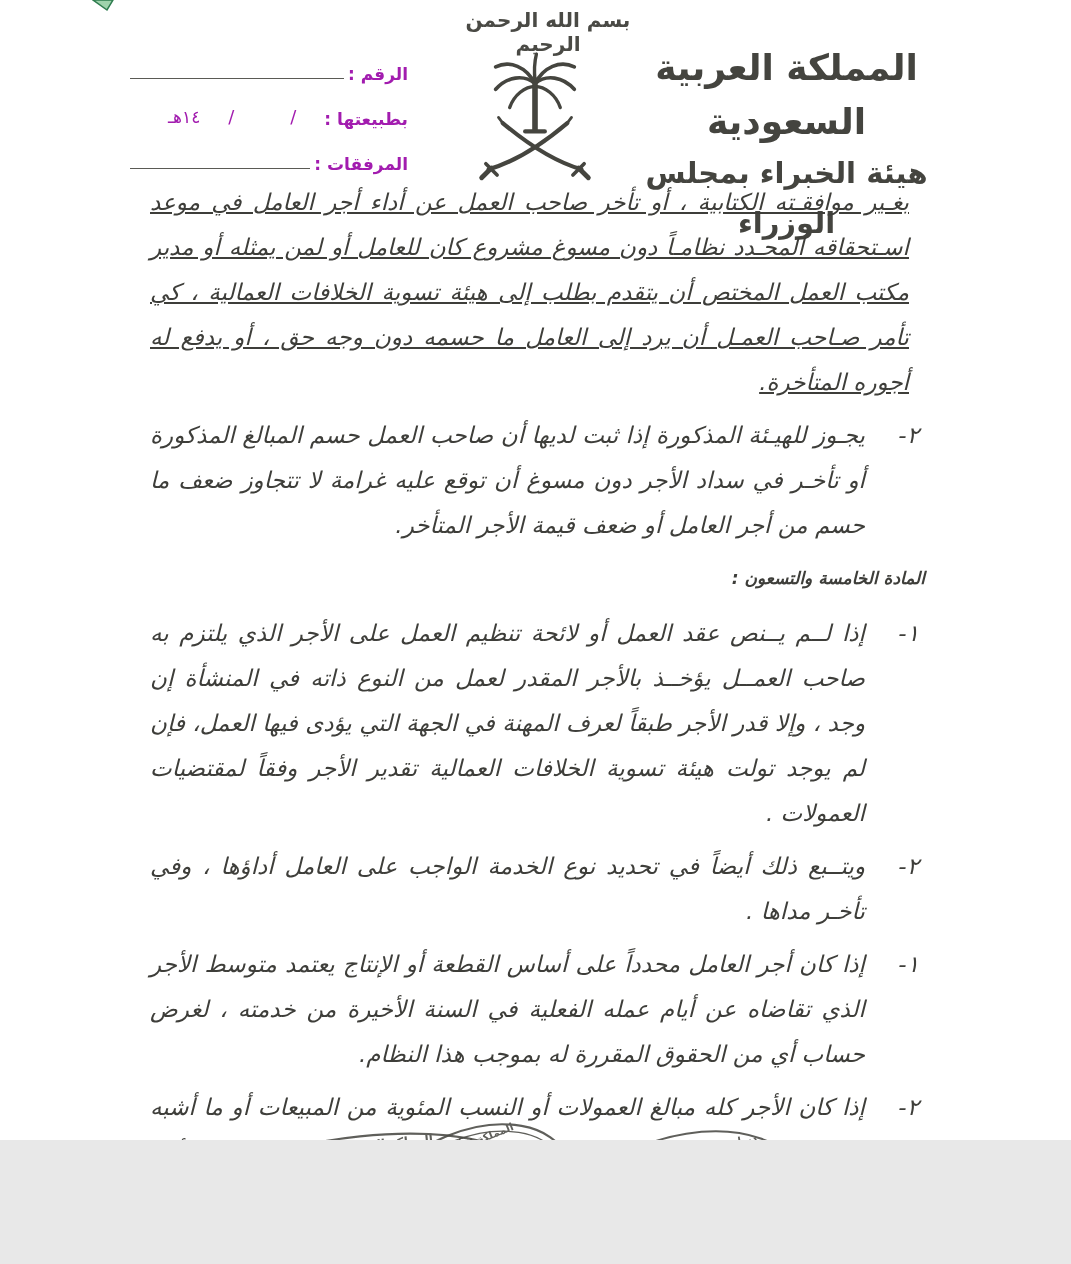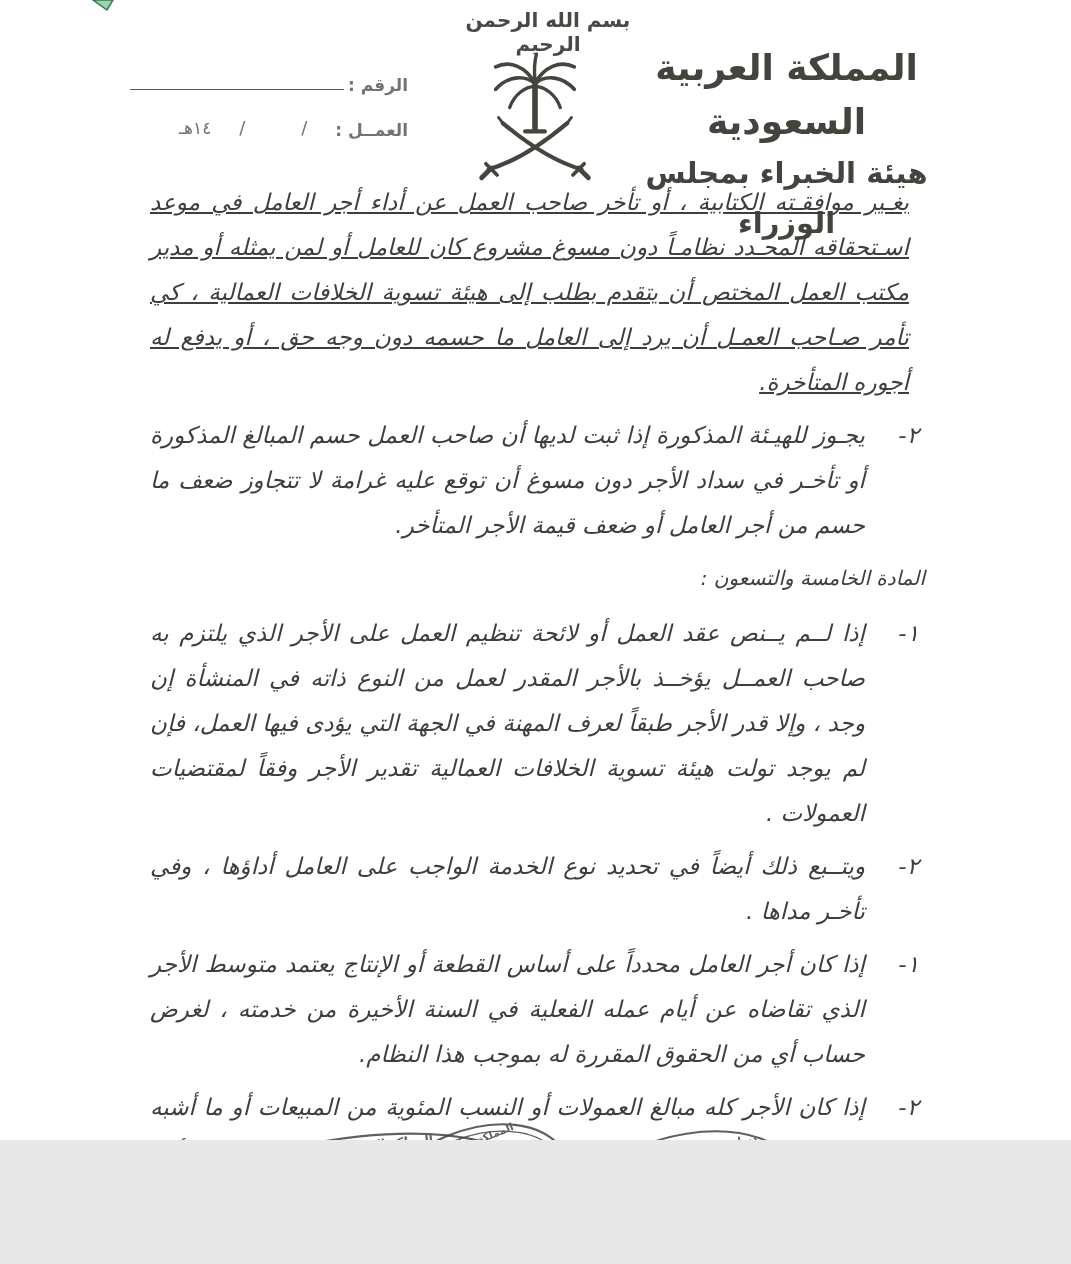--- a/index.html
+++ b/index.html
@@ -22,40 +22,40 @@
     letter-spacing:-1px;
   }
   .emblem-main{position:absolute;left:474px;top:50px;}
   .hdr-right{
     position:absolute;right:112px;top:40px;width:345px;
     text-align:center;color:#44443f;
     font-family:"DejaVu Serif","DejaVu Sans",serif;
   }
   .hdr-right .l1{font-size:36px;font-weight:bold;line-height:54px;letter-spacing:-1px;}
   .hdr-right .l2{font-size:29px;font-weight:bold;line-height:50px;letter-spacing:-1px;}
-  .fields{position:absolute;left:128px;top:63px;width:280px;font-size:17px;color:#737373;}
+  .fields{position:absolute;left:128px;top:52px;width:280px;font-size:17px;color:#a21caf;}
   .frow{display:flex;align-items:flex-end;height:34px;margin-bottom:11px;}
   .frow .lbl{flex:none;font-weight:bold;white-space:nowrap;padding-bottom:2px;}
   .frow .line{flex:1;border-bottom:1.4px solid #5a5a55;margin:0 4px 7px 2px;}
   .frow.date{gap:0;}
   .frow.date .slash{flex:none;width:62px;text-align:center;padding-bottom:4px;font-size:18px;}
   .frow.date .era{flex:none;width:70px;padding-bottom:4px;}
   
   .content{
     position:absolute;top:180px;right:146px;left:150px;
     font-size:23px;font-style:italic;line-height:45px;
     text-align:justify;text-align-last:right;
     color:#3e3e3a;
   }
   .content p{margin:0 0 8px 0;text-decoration:underline;}
   .intro{padding-right:16px;}
   .item{display:flex;margin:0 0 8px 0;padding-right:6px;}
   .item .num{flex:none;width:54px;}
   .item .txt{flex:1;text-align:justify;text-align-last:right;}
-  .heading{font-weight:normal;font-size:20px;margin:4px 0 10px 0;}
+  .heading{font-weight:bold;font-size:17px;margin:4px 0 10px 0;}
   
   .stamp{position:absolute;opacity:.88;}
   .stamp text{
     font-family:"DejaVu Sans",sans-serif;font-weight:bold;fill:#4a4a45;font-style:normal;
   }
   
   .vstroke{position:absolute;left:242px;top:1231px;width:2px;height:33px;background:#8d8d8d;opacity:.75;transform:rotate(2deg);border-radius:2px;}
   .squiggle{position:absolute;left:133px;top:1242px;opacity:.5;}
 </style>
 </head>
@@ -105,24 +105,28 @@
     <div class="l1">المملكة العربية السعودية</div>
     <div class="l2">هيئة الخبراء بمجلس الوزراء</div>
   </div>
 
   <div class="fields">
     <div class="frow">
       <span class="lbl">الرقم :</span>
       <span class="line"></span>
     </div>
     <div class="frow date">
-      <span class="lbl">العمــل :</span>
+      <span class="lbl">بطبيعتها :</span>
       <span class="slash">/</span>
       <span class="slash">/</span>
       <span class="era">١٤هـ</span>
+    </div>
+    <div class="frow">
+      <span class="lbl">المرفقات :</span>
+      <span class="line"></span>
     </div>
   </div>
 
   <div class="content">
     <p class="intro">بغـير موافقـته الكتابية ، أو تأخر صاحب العمل عن أداء أجر العامل في موعد اسـتحقاقه المحـدد نظامـاً دون مسوغ مشروع كان للعامل أو لمن يمثله أو مدير مكتب العمل المختص أن يتقدم بطلب إلى هيئة تسوية الخلافات العمالية ، كي تأمر صـاحب العمـل أن يرد إلى العامل ما حسمه دون وجه حق ، أو يدفع له أجوره المتأخرة.</p>
 
     <div class="item">
       <span class="num">٢-</span>
       <span class="txt">يجـوز للهيـئة المذكورة إذا ثبت لديها أن صاحب العمل حسم المبالغ المذكورة أو تأخـر في سداد الأجر دون مسوغ أن توقع عليه غرامة لا تتجاوز ضعف ما حسم من أجر العامل أو ضعف قيمة الأجر المتأخر.</span>
     </div>

